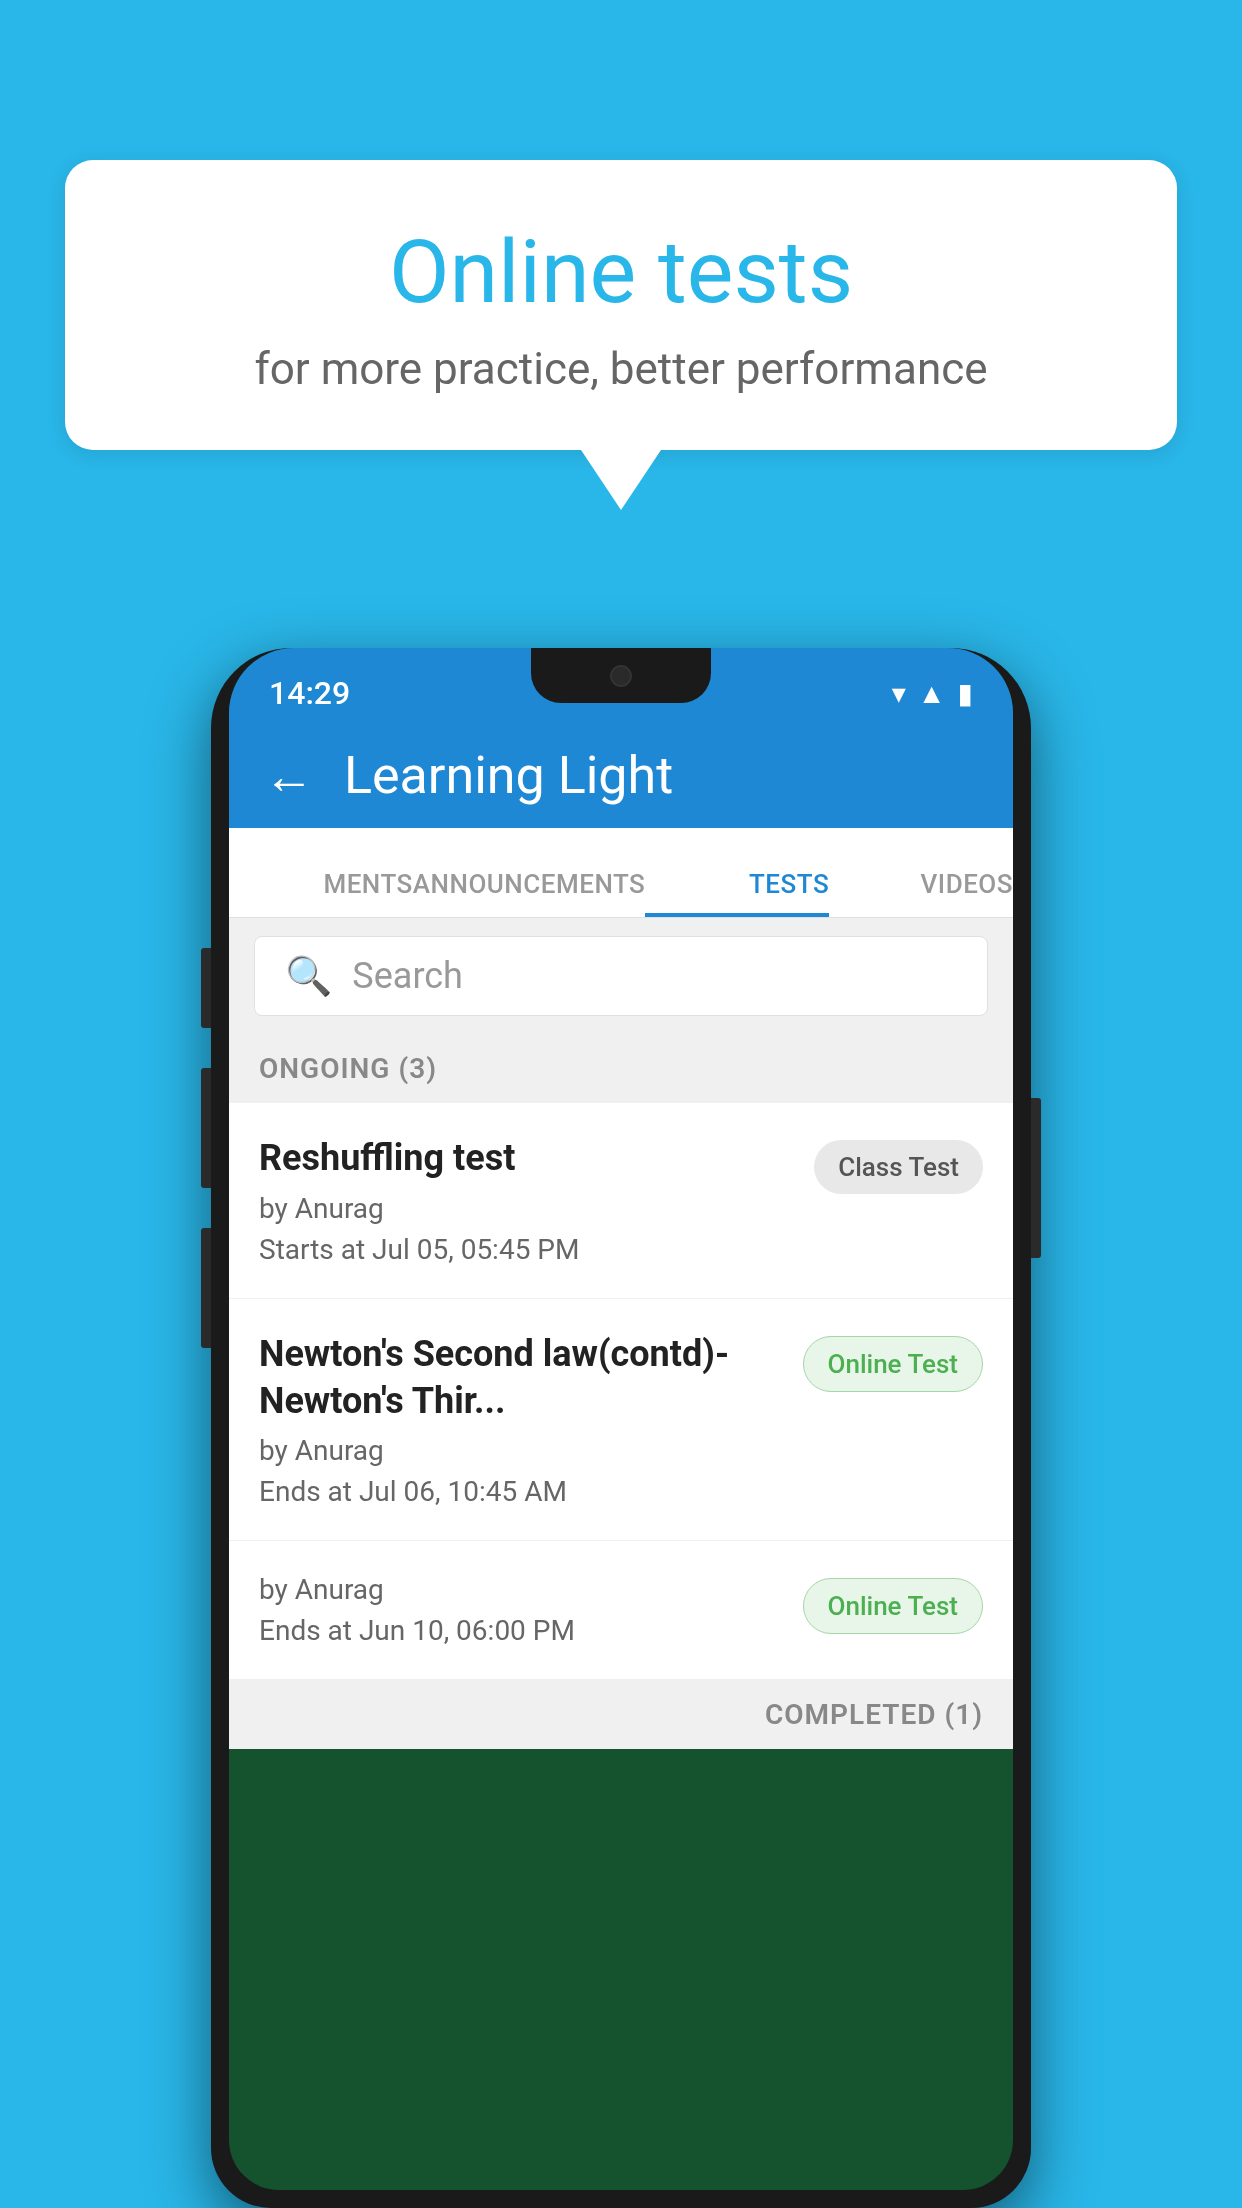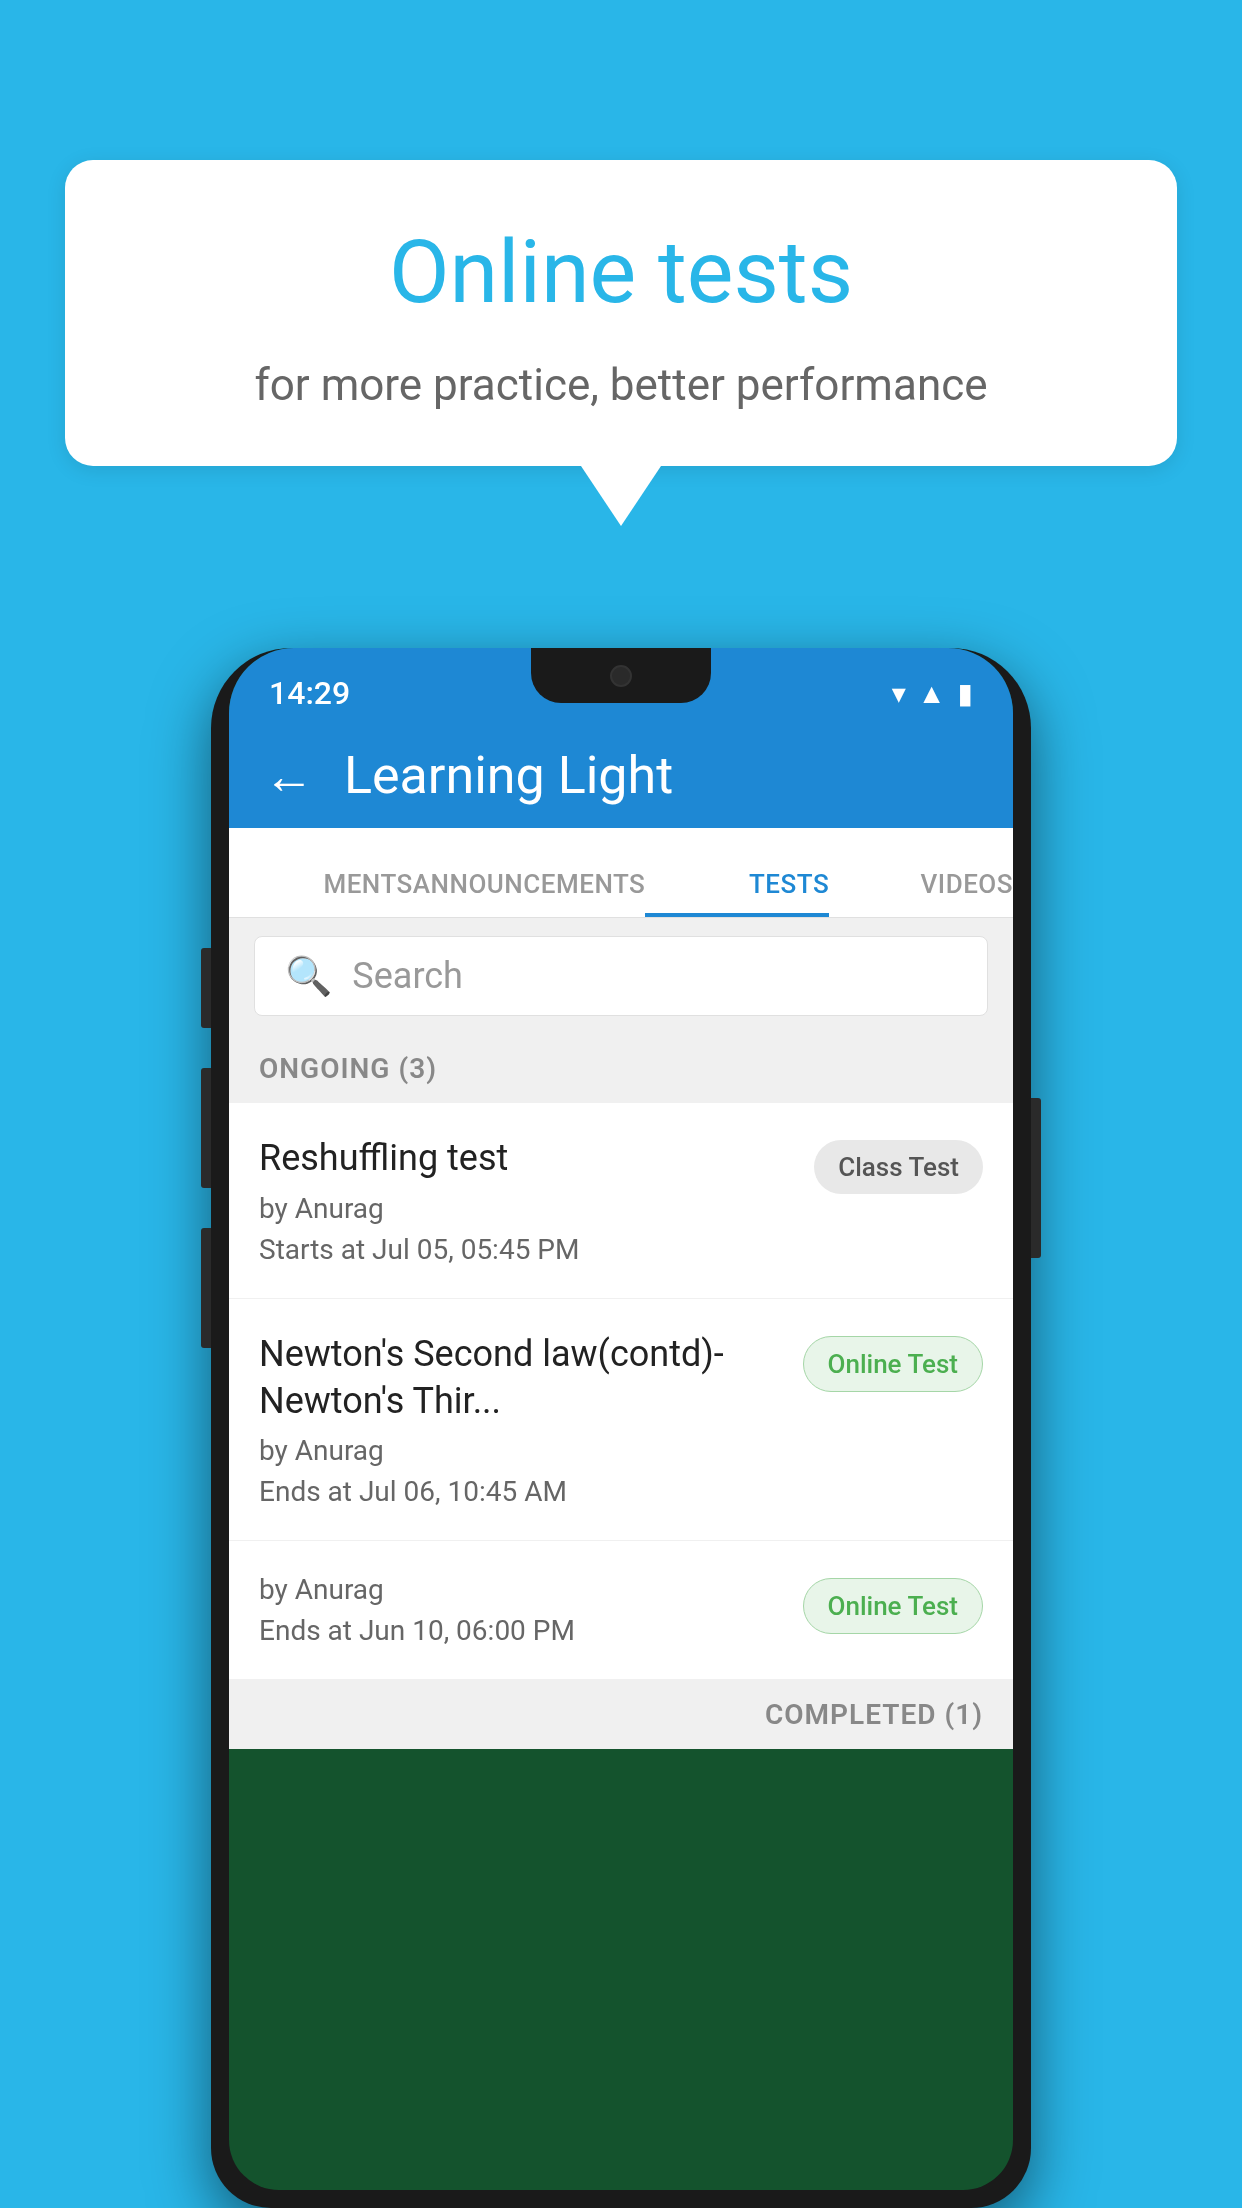--- a/index.html
+++ b/index.html
@@ -30,21 +30,21 @@
       padding: 60px 70px 55px;
       text-align: center;
       width: 100%;
       box-shadow: 0 4px 20px rgba(0,0,0,0.1);
     }
 
     .speech-bubble-title {
       color: #29B6E8;
       font-size: 88px;
       font-weight: 400;
-      margin-bottom: 36px;
+      margin-bottom: 20px;
     }
 
     .speech-bubble-subtitle {
       color: #666;
       font-size: 44px;
       font-weight: 400;
     }
 
     .speech-bubble-arrow {
       width: 0;
@@ -243,21 +243,21 @@
       align-items: flex-start;
     }
 
     .test-info {
       flex: 1;
       padding-right: 20px;
     }
 
     .test-name {
       font-size: 36px;
-      font-weight: 400;
+      font-weight: 700;
       color: #222;
       margin-bottom: 10px;
       line-height: 1.3;
     }
 
     .test-author {
       font-size: 28px;
       color: #666;
       margin-bottom: 8px;
     }

